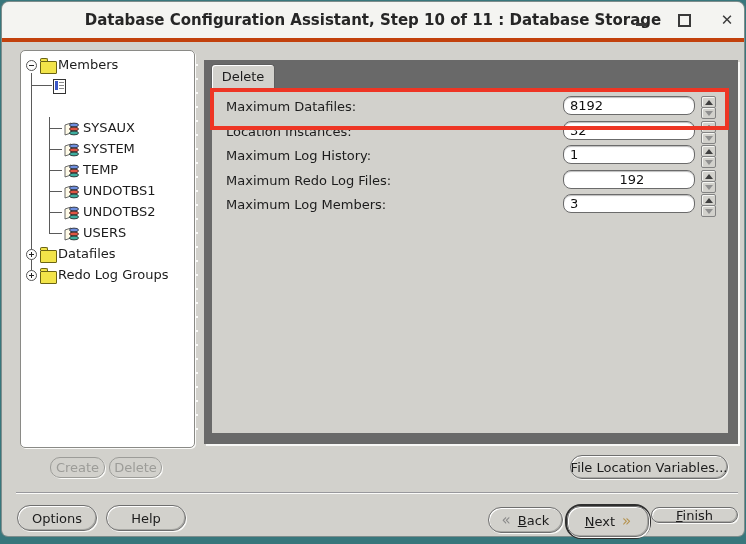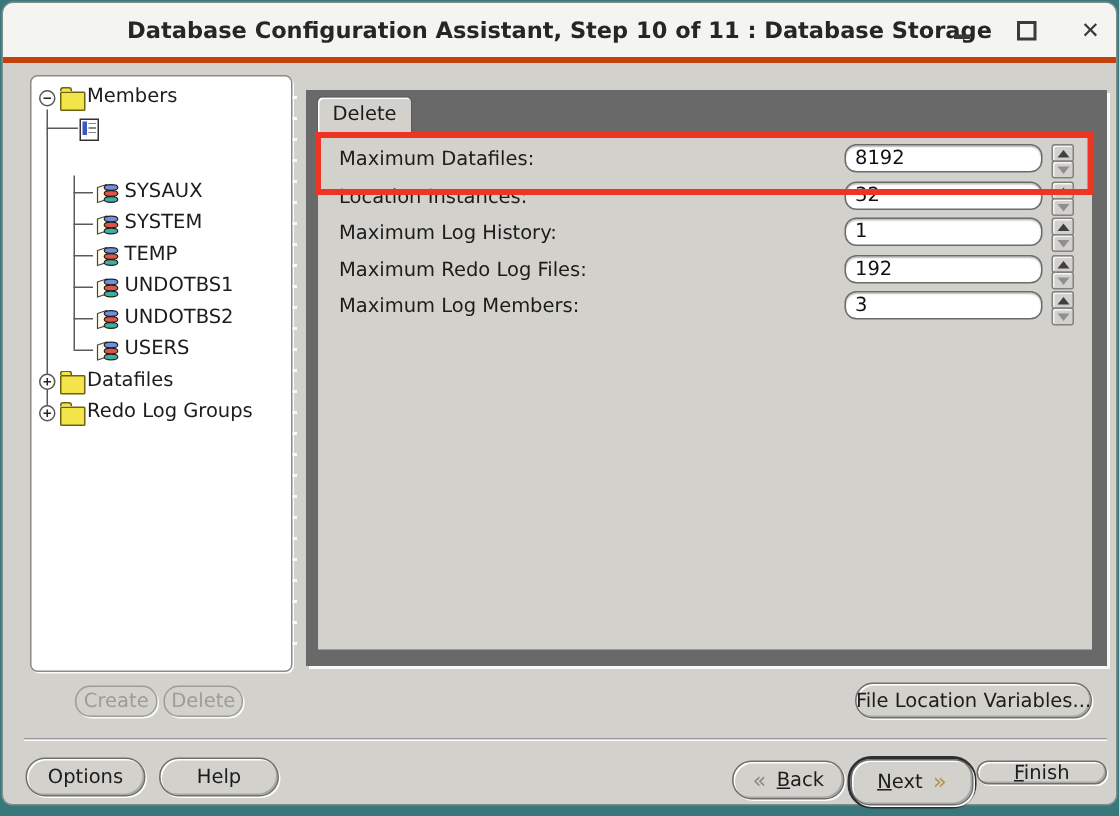--- a/index.html
+++ b/index.html
@@ -173,21 +173,21 @@
     <div class="content">
       <div class="fldlabel" style="top:8px">Maximum Datafiles:</div>
       <div class="fldlabel" style="top:33px">Location Instances:</div>
       <div class="fldlabel" style="top:57px">Maximum Log History:</div>
       <div class="fldlabel" style="top:82px">Maximum Redo Log Files:</div>
       <div class="fldlabel" style="top:106px">Maximum Log Members:</div>
 
       <input class="fldinput" style="top: 8px;" value="8192">
       <input class="fldinput" style="top: 33px;" value="32">
       <input class="fldinput" style="top: 57px;" value="1">
-      <input class="fldinput" style="top: 82px;" value="192">
+      <input class="fldinput" style="top: 82px; text-align: center;" value="192">
       <input class="fldinput" style="top: 106px;" value="3">
 
       <div class="spin" style="top:8px">
         <div class="spinbtn spin-up"></div>
         <div class="spinbtn spin-dn"></div>
       </div>
       <div class="spin" style="top:33px">
         <div class="spinbtn spin-up"></div>
         <div class="spinbtn spin-dn"></div>
       </div>

